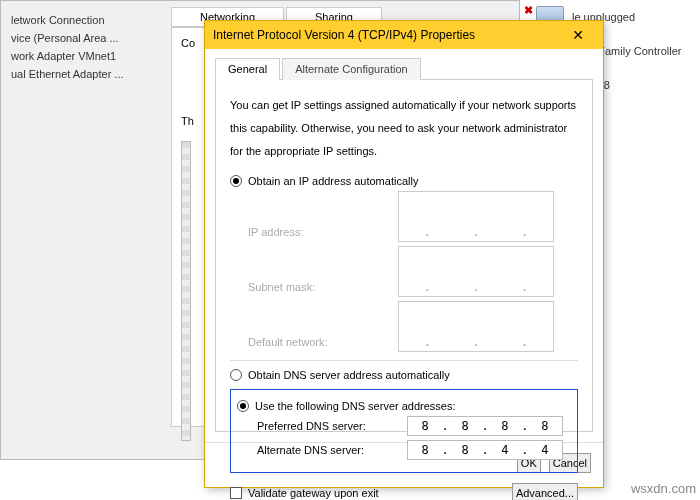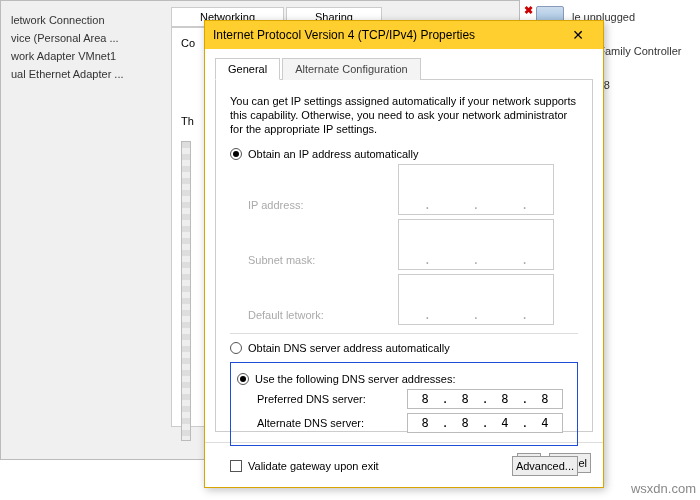--- a/index.html
+++ b/index.html
@@ -113,21 +113,21 @@
   .tab.inactive { background:#f4f4f4; color:#444; }
   .tab.active { background:#fff; border-bottom:1px solid #fff; }
   .inner-panel {
     border: 1px solid #ccc;
     border-top: none;
     padding: 10px 14px;
     background: #fff;
     height: 352px;
     position: relative;
   }
-  .desc { margin: 4px 0 12px 0; line-height: 14px; }
+  .desc { margin: 4px 0 12px 0; line-height: 23px; }
   .radio-row {
     display:flex; align-items:center; gap:6px; margin:4px 0;
   }
   .radio {
     width:12px; height:12px; border:1px solid #555; border-radius:50%;
     display:inline-flex; align-items:center; justify-content:center;
   }
   .radio.sel::after {
     content:""; width:6px; height:6px; background:#000; border-radius:50%;
   }
@@ -252,21 +252,21 @@
       </div>
       <div class="field-row disabled">
         <span class="lbl">Subnet mask:</span>
         <div class="ip off">
             <span>.</span>
             <span>.</span>
             <span>.</span>
           </div>
       </div>
       <div class="field-row disabled">
-        <span class="lbl">Default letwork:</span>
+        <span class="lbl">Default network:</span>
         <div class="ip off">
             <span>.</span>
             <span>.</span>
             <span>.</span>
           </div>
       </div>
 
       <div class="sep"></div>
 
       <div class="radio-row">

